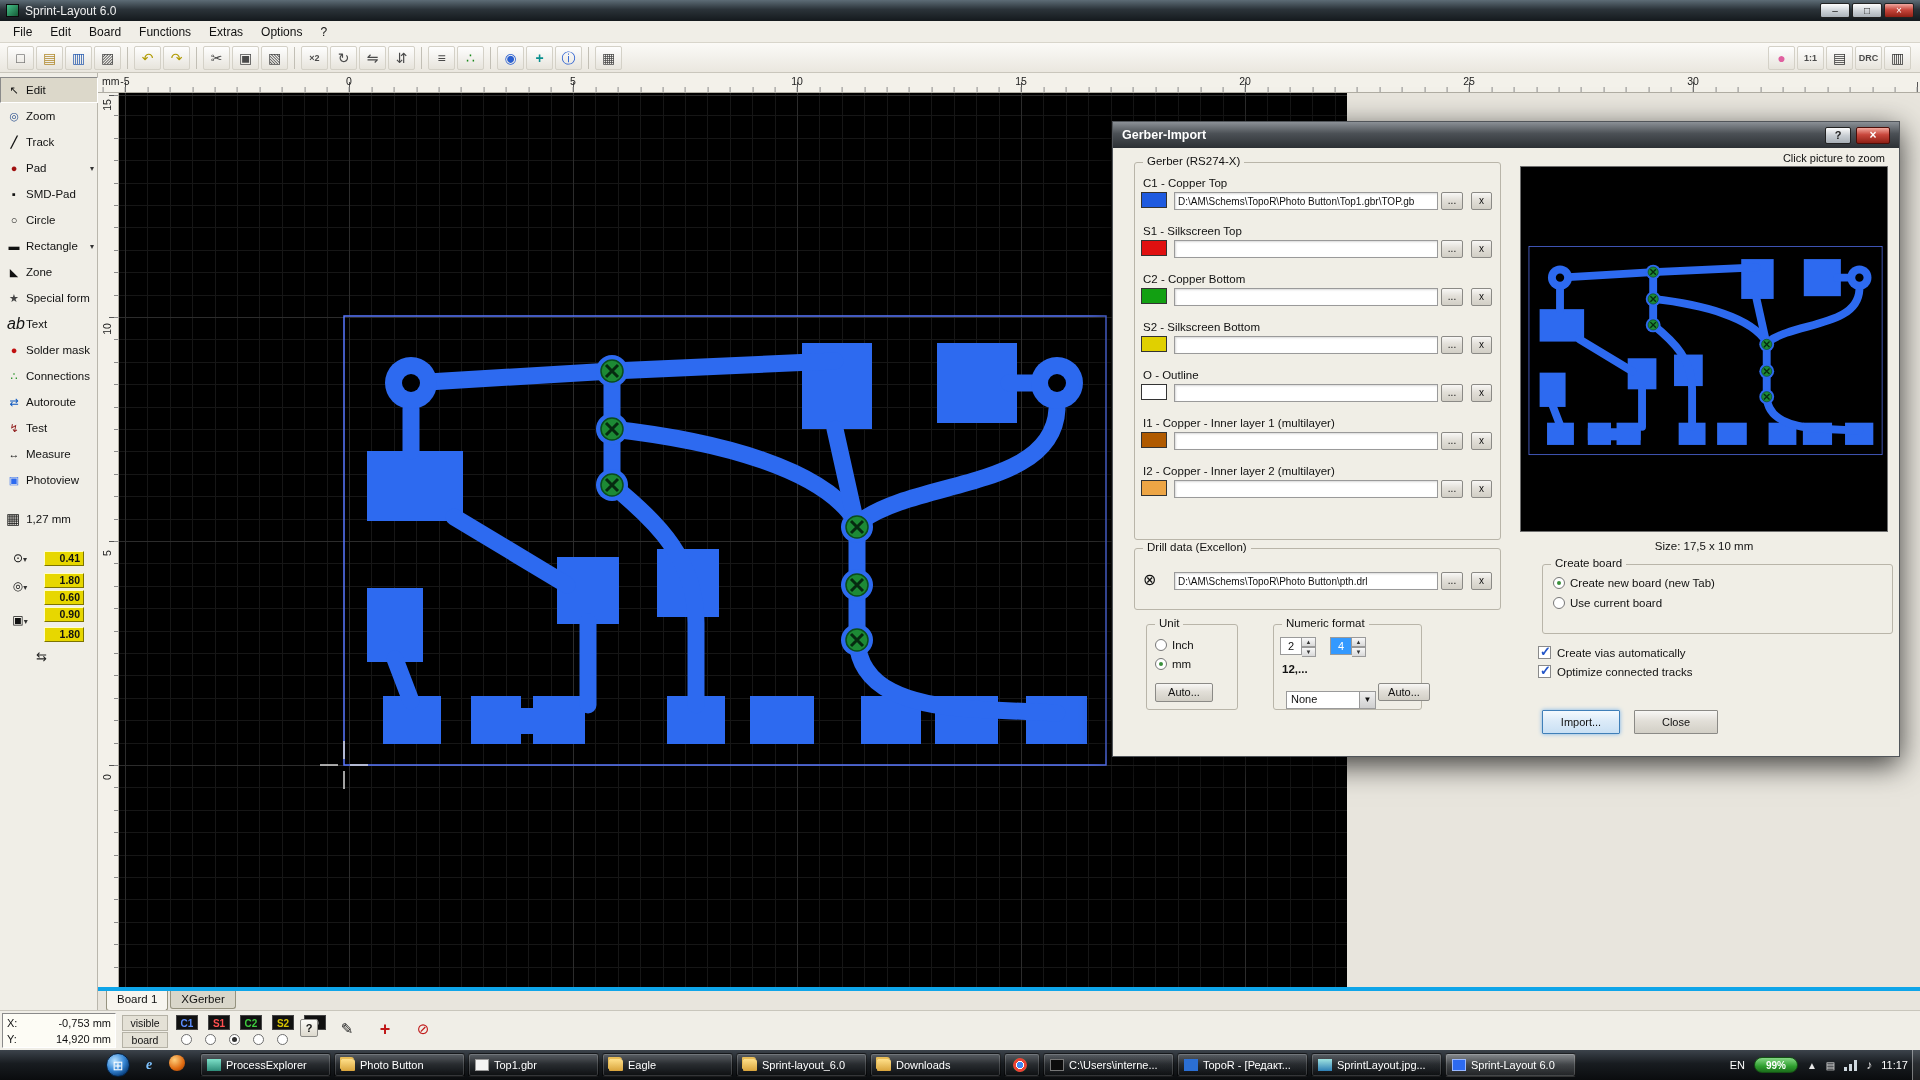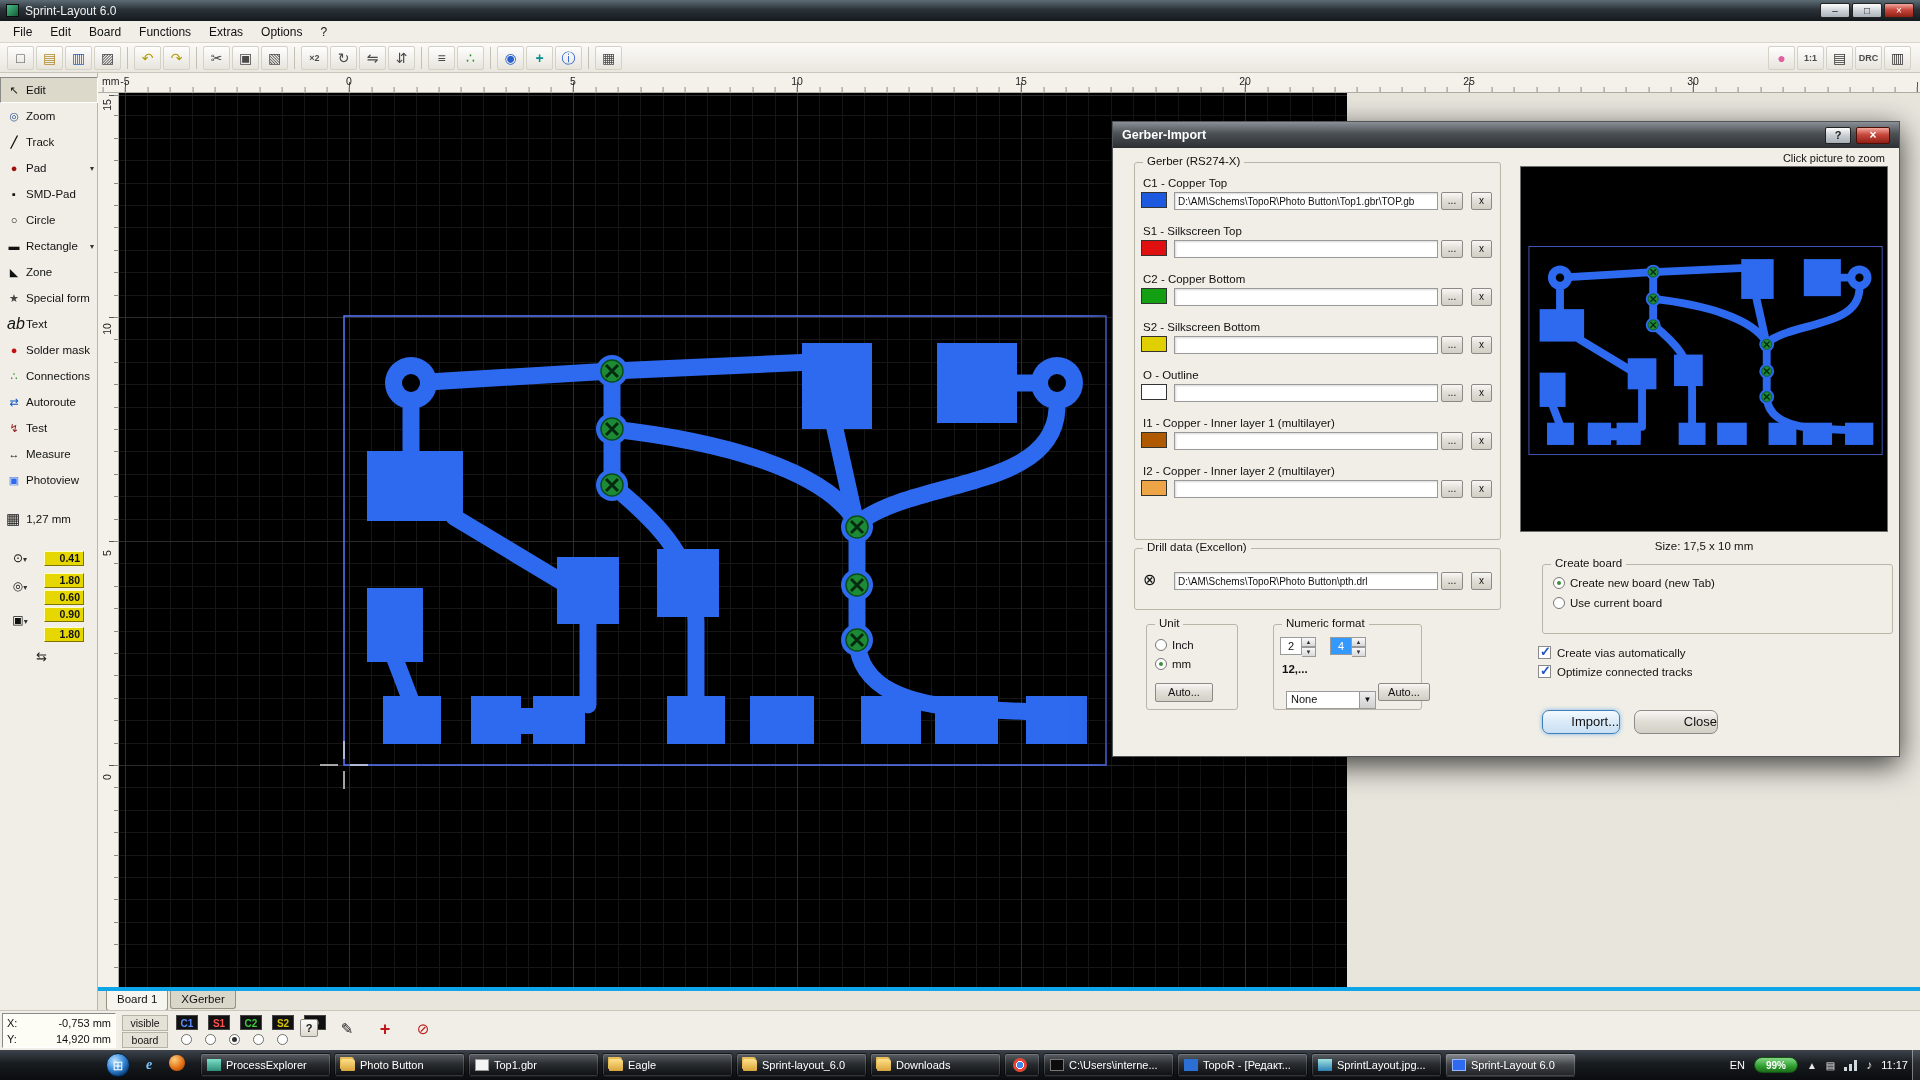--- a/index.html
+++ b/index.html
@@ -187,22 +187,22 @@
     text-align:center;line-height:16px;}
   .spin-val.hl{background:#3399ff;color:#fff;}
   .spin-arrows{width:14px;display:flex;flex-direction:column;}
   .sa{flex:1;border:1px solid #9a9a9a;border-left:none;background:linear-gradient(#f8f8f8,#d9d9d9);
     font-size:6px;line-height:8px;text-align:center;color:#333;}
   .num-preview{position:absolute;font-size:11.5px;font-weight:bold;}
   .dd{position:absolute;display:flex;height:18px;border:1px solid #9a9a9a;background:#fff;}
   .dd-val{flex:1;font-size:11px;padding:1px 4px;}
   .dd-btn{width:16px;background:linear-gradient(#f0f0f0,#cfcfcf);border-left:1px solid #9a9a9a;
     font-size:8px;text-align:center;line-height:16px;}
-  .btn{position:absolute;height:24px;border:1px solid #8b8a86;border-radius:7px;font-size:13px;
-    text-align:right;line-height:22px;background:linear-gradient(#f8f7f5,#e2dfd8 45%,#d2cfc6);}
+  .btn{position:absolute;height:24px;border:1px solid #8b8a86;border-radius:1px;font-size:11px;
+    text-align:center;line-height:22px;background:linear-gradient(#f8f7f5,#e2dfd8 45%,#d2cfc6);}
   .btn.default{border:1px solid #3f7fb8;box-shadow:0 0 4px #79b2e8;
     background:linear-gradient(#f4fafe,#dcebf8 45%,#c9e0f4);}
   .hint{position:absolute;right:14px;top:30px;font-size:11px;}
   .preview{position:absolute;left:407px;top:44px;width:368px;height:366px;background:#000;
     border:1px solid #6f6f6f;}
   .size-lbl{position:absolute;left:407px;top:418px;width:368px;text-align:center;font-size:11.5px;}
 </style>
 </head>
 <body>
 

